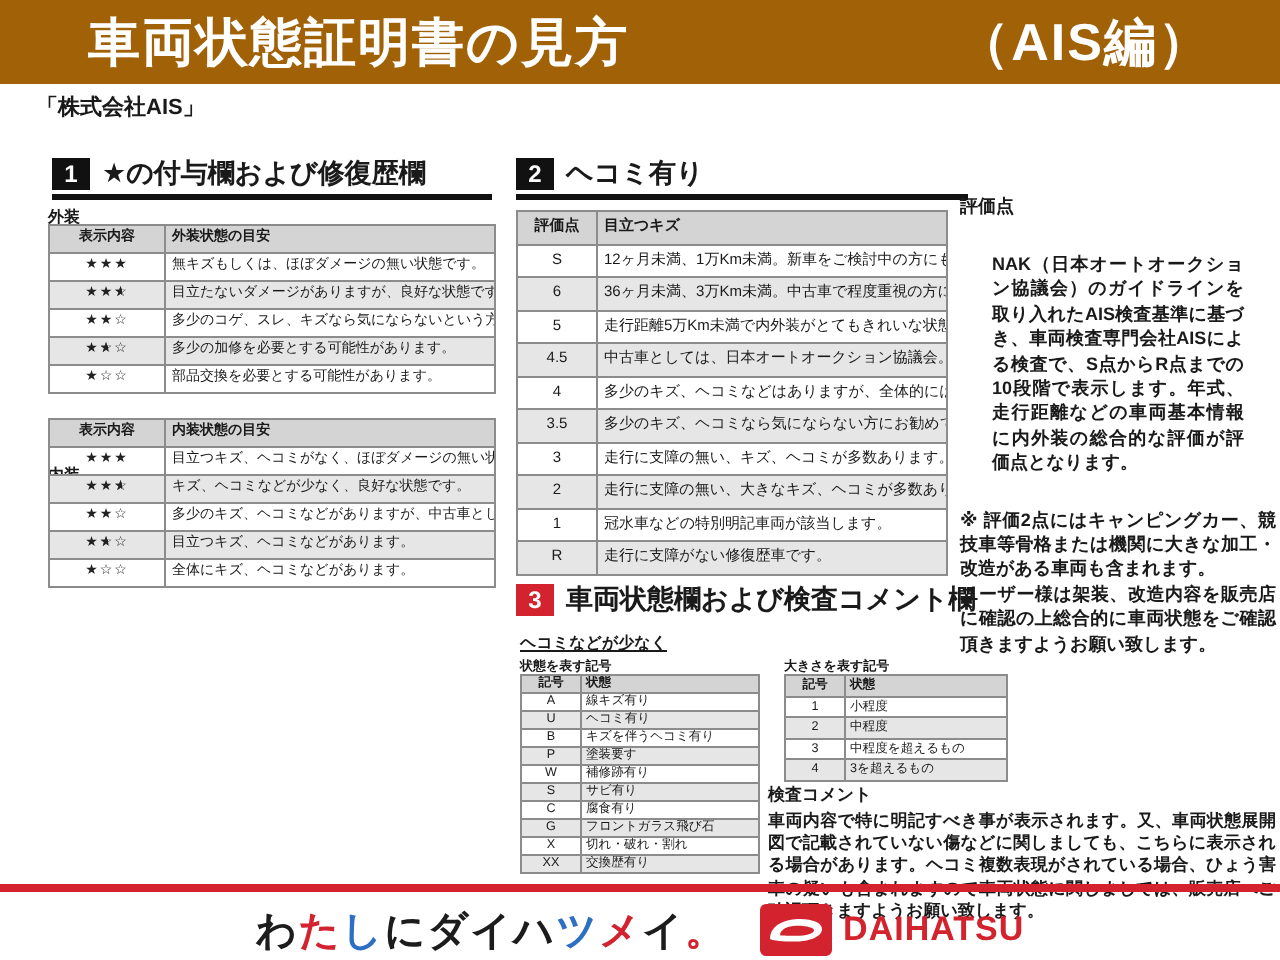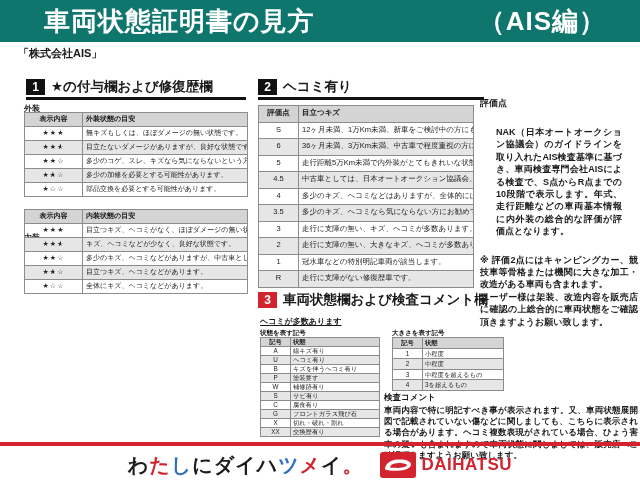--- a/index.html
+++ b/index.html
@@ -1,20 +1,20 @@
 <!DOCTYPE html>
 <html><head>
 <meta charset="utf-8">
 <style>
   html,body{margin:0;padding:0;background:#fff;}
   #page{position:relative;width:640px;height:480px;overflow:hidden;background:#fff;
         font-family:"Liberation Sans","DejaVu Sans",sans-serif;color:#1a1a1a;}
 
   
-  .banner{position:absolute;left:0;top:0;width:640px;height:42px;background:#0f766e;
+  .banner{position:absolute;left:0;top:0;width:640px;height:42px;background:#a16207;
           display:flex;align-items:center;justify-content:space-between;
           padding:0 34px 0 44px;box-sizing:border-box;}
   .banner span{color:#fff;font-weight:bold;font-size:26px;letter-spacing:1px;white-space:nowrap;}
 
   .company{position:absolute;left:8px;top:46px;font-size:11px;font-weight:bold;margin-left:10px;}
 
   
   .sec-head{position:absolute;display:flex;align-items:center;}
   .numbox{display:inline-flex;align-items:center;justify-content:center;width:19px;height:16px;
           background:#111;color:#fff;font-weight:bold;font-size:12px;margin-right:6px;flex:0 0 auto;}
@@ -228,21 +228,21 @@
     <p class="note-body">NAK（日本オートオークション協議会）のガイドラインを取り入れたAIS検査基準に基づき、車両検査専門会社AISによる検査で、S点からR点までの10段階で表示します。年式、走行距離などの車両基本情報に内外装の総合的な評価が評価点となります。</p>
     <div class="caution">※ 評価2点にはキャンピングカー、競技車等骨格または機関に大きな加工・改造がある車両も含まれます。
 ユーザー様は架装、改造内容を販売店に確認の上総合的に車両状態をご確認頂きますようお願い致します。</div>
   </div>
 
   <div class="sec-head" style="left:258px;top:291px;">
     <span class="numbox red">3</span>
     <span class="sec-title">車両状態欄および検査コメント欄</span>
   </div>
 
-  <div class="tbl-label u" style="left:260px;top:316px;">ヘコミが多数あります</div>
+  <div class="tbl-label u" style="left:260px;top:316px;">ヘコミなどが少なく</div>
   <div class="tbl-label small" style="left:260px;top:329px;">状態を表す記号</div>
   <div class="tbl-label small" style="left:392px;top:329px;">大きさを表す記号</div>
 
   <div class="tablebox t-sym" style="left:260px;top:337px;width:120px;">
       <table>
         <colgroup>
           <col class="c1">
           <col>
         </colgroup>
         <thead>

